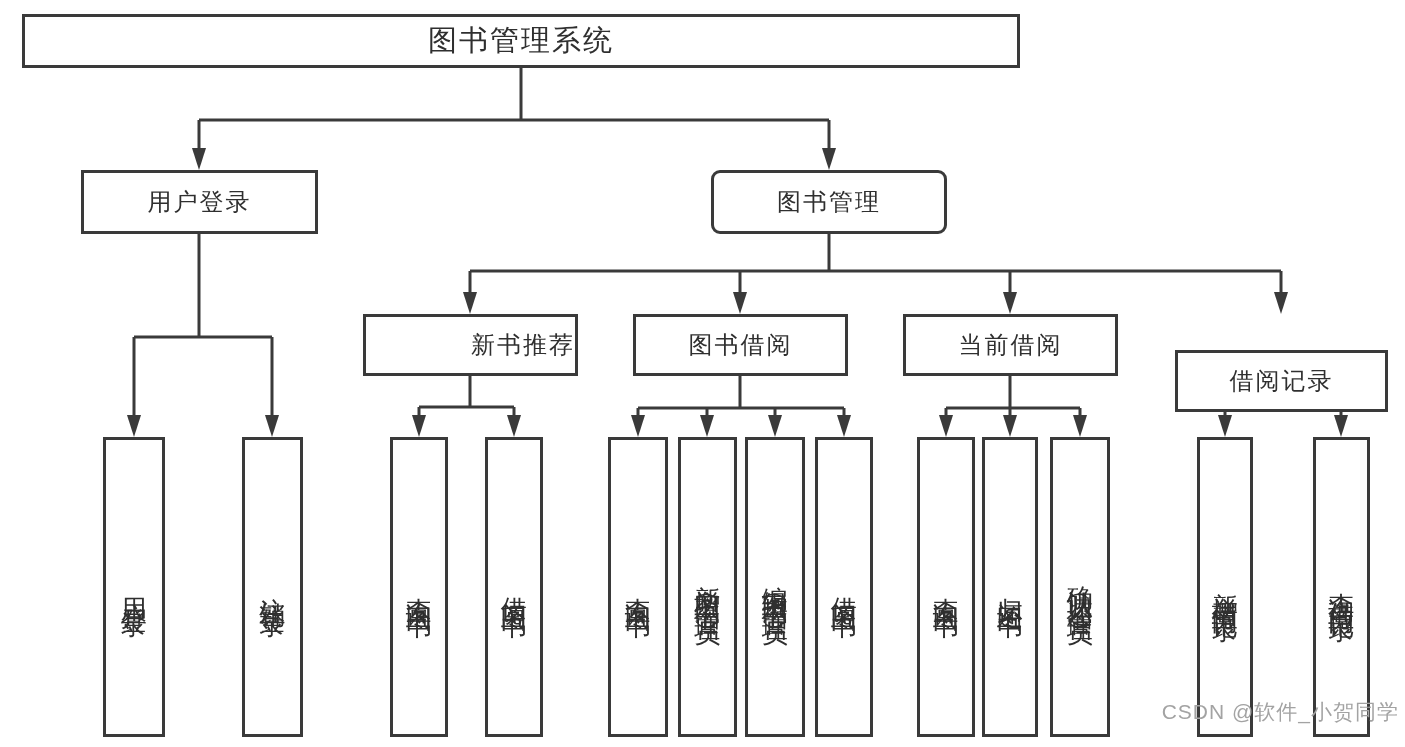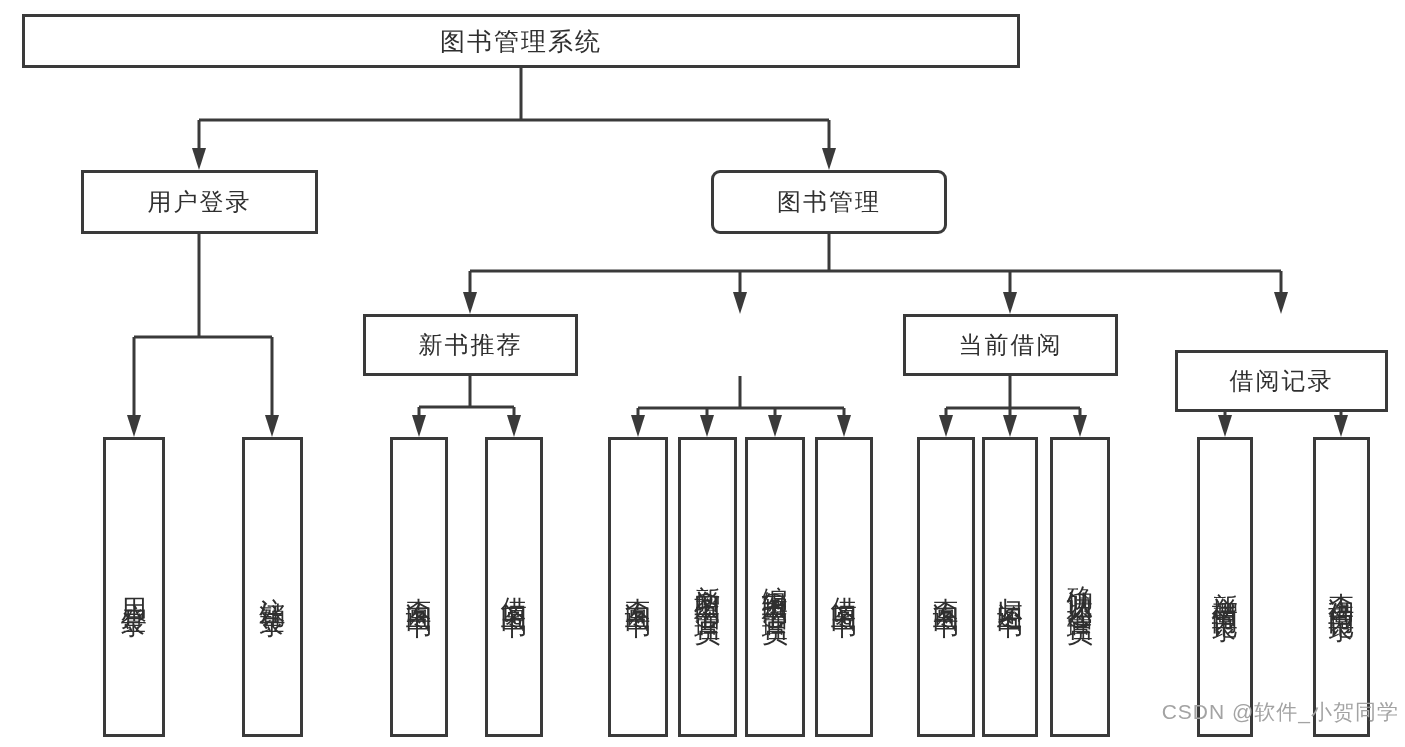--- a/index.html
+++ b/index.html
@@ -27,21 +27,21 @@
     position: absolute;
     border: 3px solid var(--line);
     background: var(--background);
     display: flex;
     align-items: center;
     justify-content: center;
     color: var(--text);
     z-index: 1;
   }
   .h-node { font-size: 24px; letter-spacing: 2px; }
-  .root-node { font-size: 25px; letter-spacing: 2px; text-align: center; }
+  .root-node { font-size: 29px; letter-spacing: 2px; text-align: center; }
   .leaf {
     writing-mode: vertical-rl;
     text-orientation: mixed;
     font-size: 26px;
     letter-spacing: 5px;
     line-height: 1.1;
   }
   .watermark {
     position: absolute;
     right: 6px;
@@ -95,22 +95,25 @@
     <span>图书管理系统</span>
   </div>
 
   <div class="node h-node" style="left:81px; top:170px; width:237px; height:64px;">
     <span>用户登录</span>
   </div>
   <div class="node h-node" style="left:711px; top:170px; width:236px; height:64px;border-radius:9px;">
     <span>图书管理</span>
   </div>
 
-  <div class="node h-node" style="left:363px; top:314px; width:215px; height:62px;">
+  <div class="node h-node" style="left:363px; top:314px; width:215px; height:62px;justify-content:flex-end;">
     <span>新书推荐</span>
+  </div>
+  <div class="node h-node" style="left:633px; top:314px; width:215px; height:62px;">
+    <span>图书借阅</span>
   </div>
   <div class="node h-node" style="left:903px; top:314px; width:215px; height:62px;">
     <span>当前借阅</span>
   </div>
   <div class="node h-node" style="left:1175px; top:314px; width:213px; height:62px;margin-top:36px;">
     <span>借阅记录</span>
   </div>
 
   <div class="node leaf" style="left:103px; top:437px; width:62px; height:300px;">
     <span>用户登录</span>

